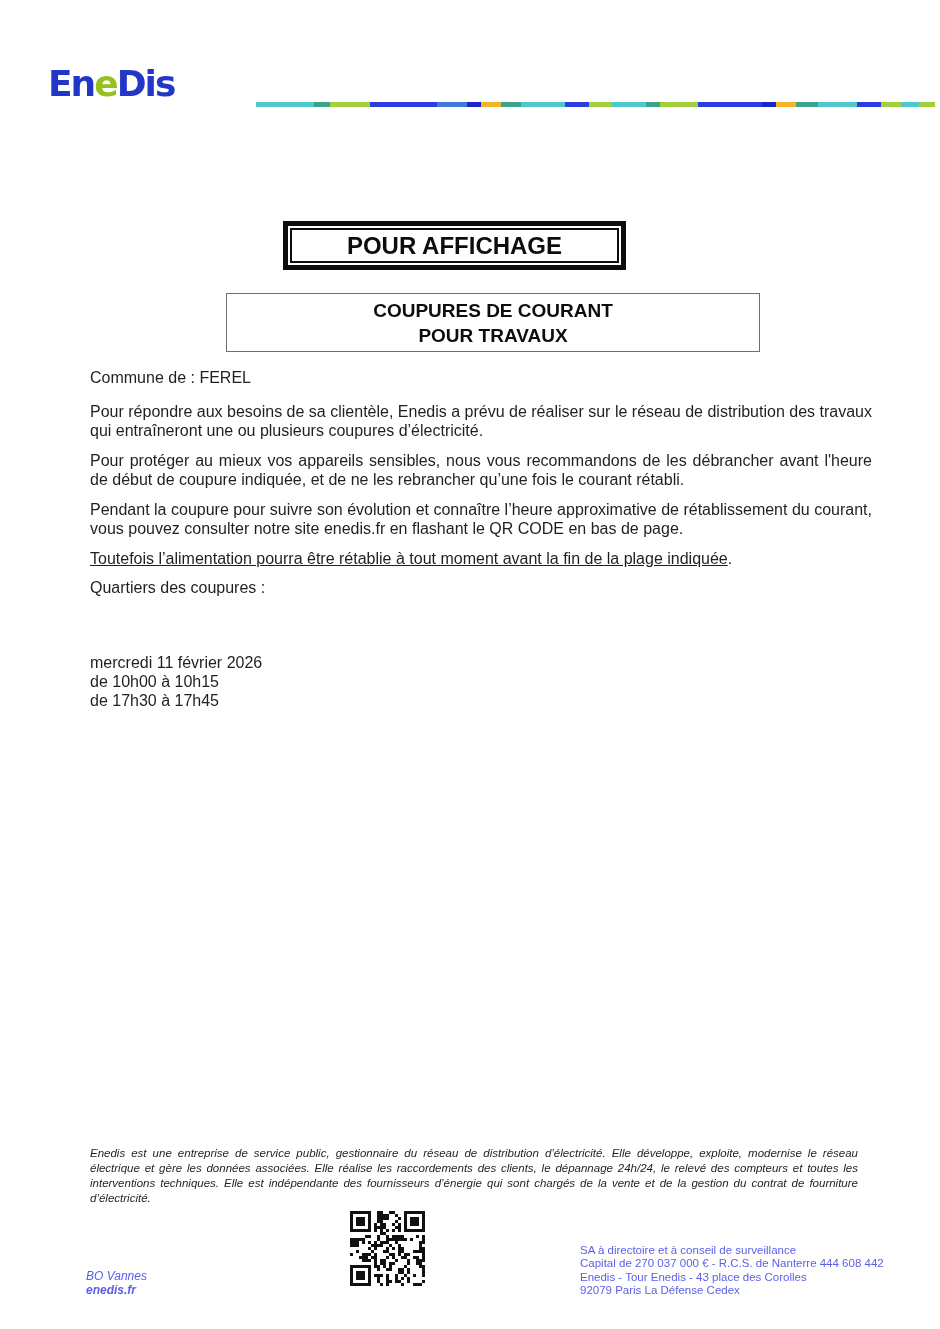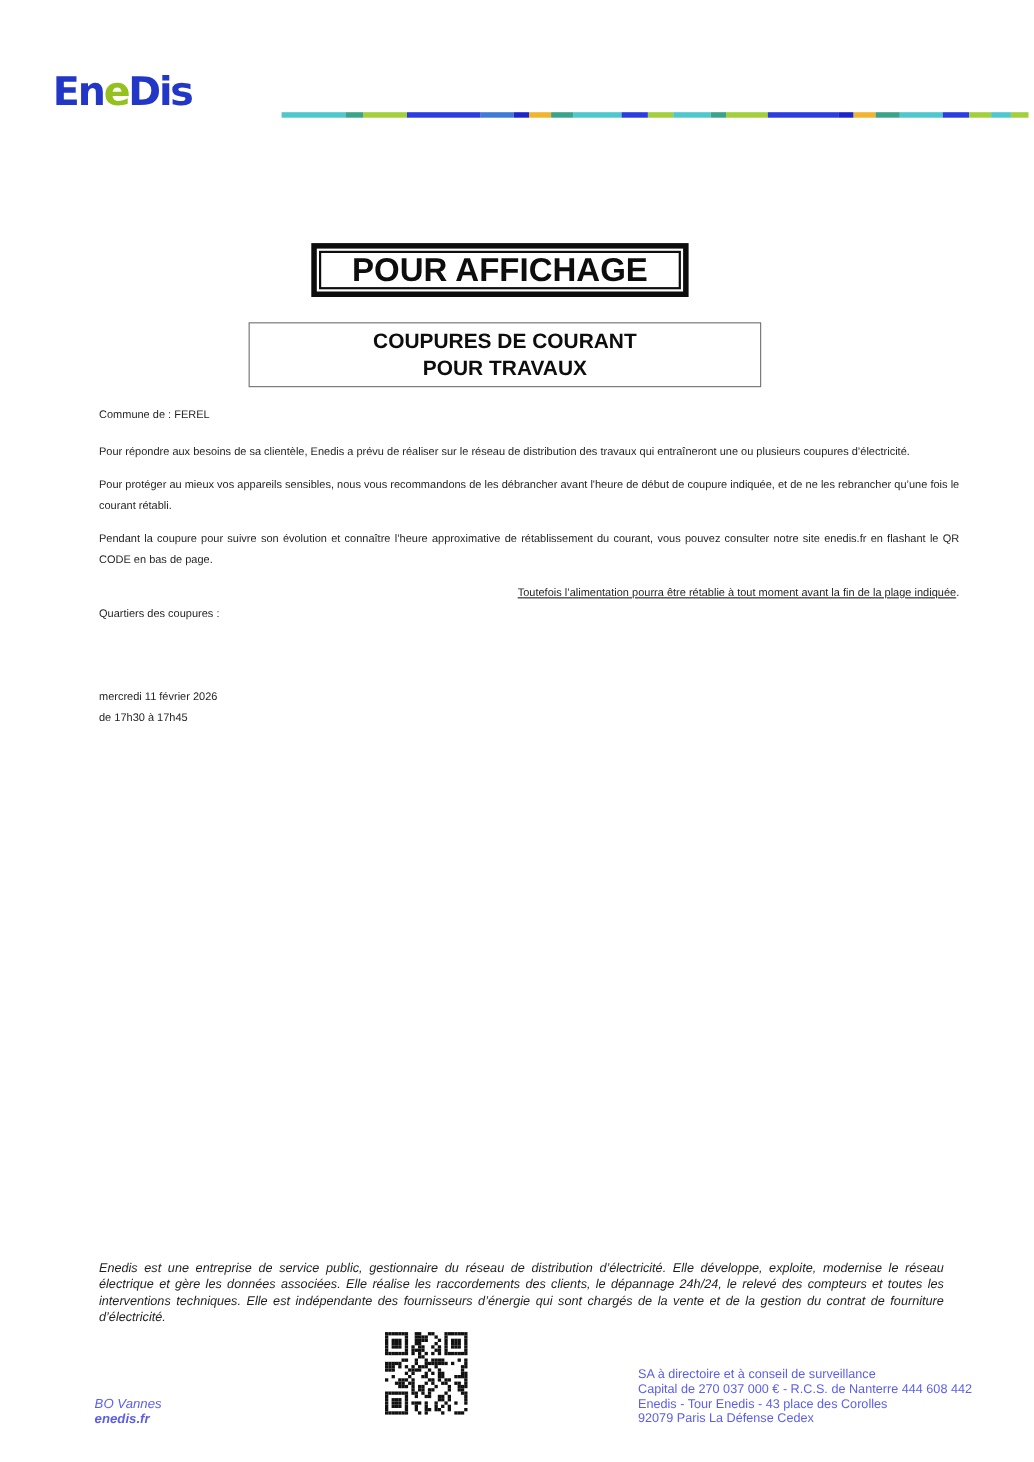--- a/index.html
+++ b/index.html
@@ -23,36 +23,36 @@
   .stripe span { display:block; height:100%; }
 
   
   .affichage-box {
     position:absolute; left:283px; top:221px; width:343px; height:49px;
     border:5px solid #0d0d0d; padding:2px;
   }
   .affichage-inner {
     width:100%; height:100%; border:2px solid #0d0d0d;
     display:flex; align-items:center; justify-content:center;
-    font-size:30px; font-weight:bold; letter-spacing:0px; color:#0d0d0d;
+    font-size:24px; font-weight:bold; letter-spacing:0px; color:#0d0d0d;
   }
   .coupures-box {
-    position:absolute; left:226px; top:293px; width:466px; height:59px;
+    position:absolute; left:226px; top:293px; width:534px; height:59px;
     border:1px solid #6e6e6e;
     display:flex; flex-direction:column; align-items:center; justify-content:center;
     font-size:19px; font-weight:bold; line-height:25px; color:#0d0d0d;
     text-align:center;
   }
 
   
   .body-text { position:absolute; left:90px; top:368px; width:782px;
-               font-size:10px; line-height:19px; }
+               font-size:16px; line-height:19px; }
   .body-text .commune { margin-bottom:15px; }
   .body-text p.just { text-align:justify; margin-bottom:11px; }
-  .body-text .toutefois { margin-bottom:0;text-align:right; }
+  .body-text .toutefois { margin-bottom:10px; }
   .body-text .toutefois .ul { text-decoration:underline; }
   .body-text .horaires { margin-bottom:0; }
   .schedule { margin-top:56px; }
   .schedule div { line-height:19px; }
   .quartiers { margin-top:19px; }
   .quartiers div { line-height:19px; }
 
   
   .legal {
     position:absolute; left:90px; top:1146px; width:768px;
@@ -117,20 +117,21 @@
   <div class="body-text">
     <div class="commune">Commune de : FEREL</div>
     <p class="just">Pour répondre aux besoins de sa clientèle, Enedis a prévu de réaliser sur le réseau de distribution des travaux qui entraîneront une ou plusieurs coupures d’électricité.</p>
     <p class="just">Pour protéger au mieux vos appareils sensibles, nous vous recommandons de les débrancher avant l'heure de début de coupure indiquée, et de ne les rebrancher qu’une fois le courant rétabli.</p>
     <p class="just">Pendant la coupure pour suivre son évolution et connaître l’heure approximative de rétablissement du courant, vous pouvez consulter notre site enedis.fr en flashant le QR CODE en bas de page.</p>
     <p class="toutefois"><span class="ul">Toutefois l’alimentation pourra être rétablie à tout moment avant la fin de la plage indiquée</span><span>.</span></p>
     <div class="horaires">Quartiers des coupures :</div>
 
     <div class="schedule">
       <div>mercredi 11 février 2026</div>
+      <div>de 10h00 à 10h15</div>
       <div>de 17h30 à 17h45</div>
     </div>
 
   </div>
 
   <div class="legal">Enedis est une entreprise de service public, gestionnaire du réseau de distribution d’électricité. Elle développe, exploite, modernise le réseau électrique et gère les données associées. Elle réalise les raccordements des clients, le dépannage 24h/24, le relevé des compteurs et toutes les interventions techniques. Elle est indépendante des fournisseurs d’énergie qui sont chargés de la vente et de la gestion du contrat de fourniture d’électricité.</div>
 
   <div class="qr" id="qr"><svg xmlns="http://www.w3.org/2000/svg" width="81" height="84" viewBox="0 0 81 84">
         <rect width="81" height="84" fill="#ffffff"></rect>
         <rect x="3" y="4" width="3" height="3" fill="#111111"></rect>

